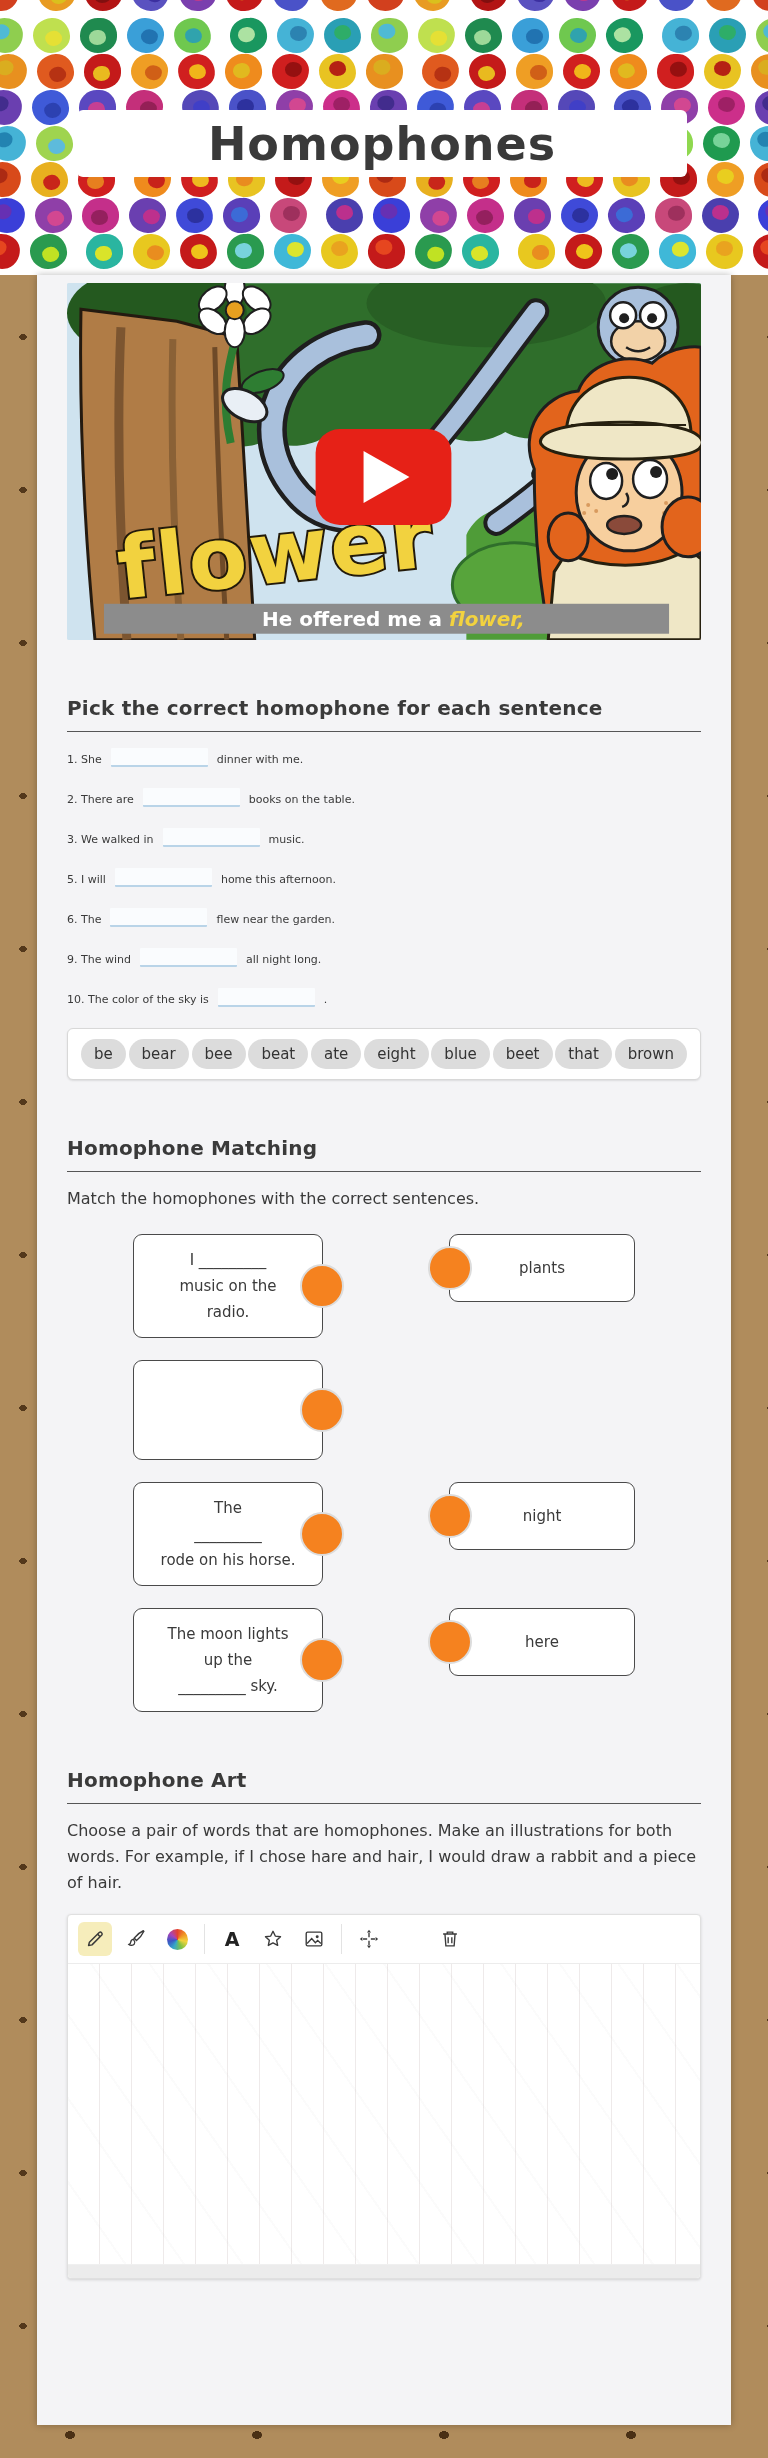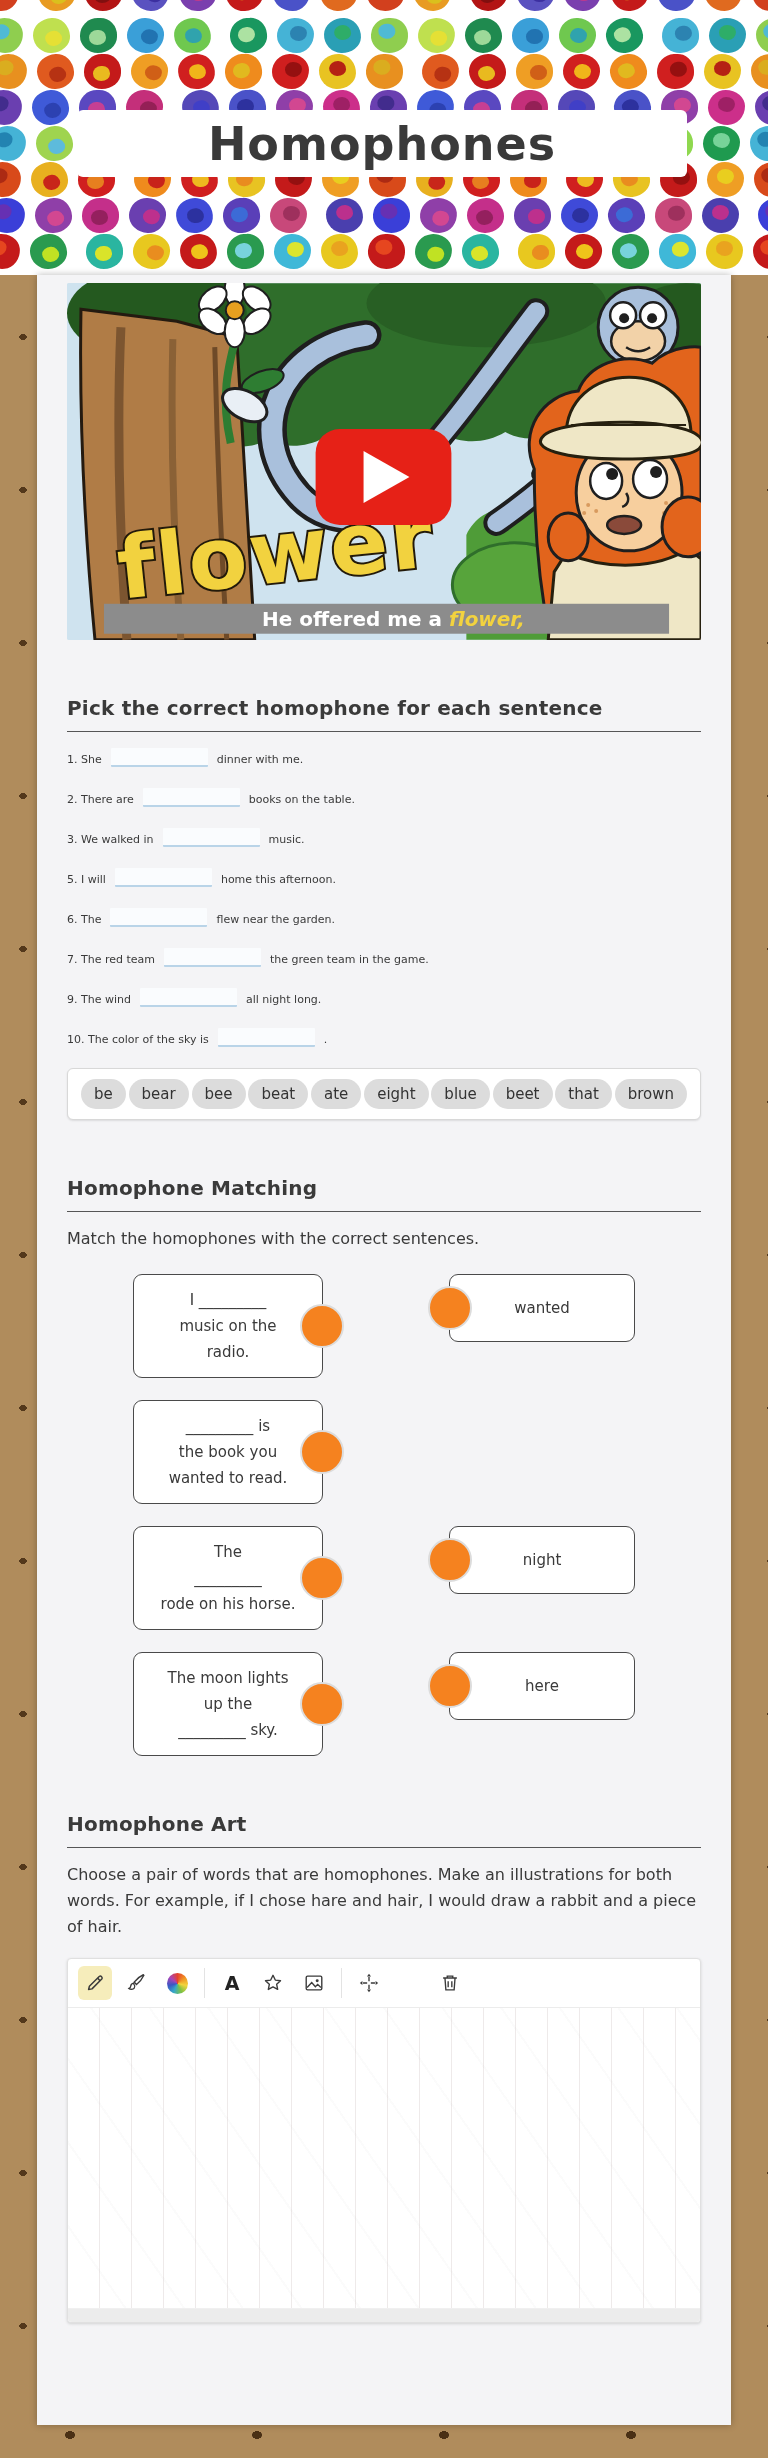--- a/index.html
+++ b/index.html
@@ -574,21 +574,20 @@
   </div>
 
   <h2 class="sec-title">Pick the correct homophone for each sentence</h2>
   <hr class="rule">
   <div class="sentence-list">
       <div class="sentence"><span>1. </span><span>She</span><span class="blank"></span><span>dinner with me.</span></div>
       <div class="sentence"><span>2. </span><span>There are</span><span class="blank"></span><span>books on the table.</span></div>
       <div class="sentence"><span>3. </span><span>We walked in</span><span class="blank"></span><span>music.</span></div>
       <div class="sentence"><span>5. </span><span>I will</span><span class="blank"></span><span>home this afternoon.</span></div>
       <div class="sentence"><span>6. </span><span>The</span><span class="blank"></span><span>flew near the garden.</span></div>
-      <div class="sentence"><span>7. </span><span>The red team</span><span class="blank"></span><span>the green team in the game.</span></div>
       <div class="sentence"><span>9. </span><span>The wind</span><span class="blank"></span><span>all night long.</span></div>
       <div class="sentence"><span>10. </span><span>The color of the sky is</span><span class="blank"></span><span>.</span></div>
     </div>
 
   <div class="word-bank">
       <span class="pill">be</span>
       <span class="pill">bear</span>
       <span class="pill">bee</span>
       <span class="pill">beat</span>
       <span class="pill">ate</span>
@@ -601,28 +600,26 @@
 
   <h2 class="sec-title">Homophone Matching</h2>
   <hr class="rule">
   <p class="instruction">Match the homophones with the correct sentences.</p>
   <div class="matching-pairs">
       <div class="match-row">
         <div class="match-card match-left"><span>I _________
 music on the
 radio.</span><span class="conn conn-r"></span></div>
         <div class="match-card match-right">
-          <span>wanted</span>
+          <span>plants</span>
           <span class="conn conn-l"></span>
         </div>
       </div>
       <div class="match-row">
-        <div class="match-card match-left"><span>_________ is
-the book you
-wanted to read.</span><span class="conn conn-r"></span></div>
+        <div class="match-card match-left"><span class="conn conn-r"></span></div>
       </div>
       <div class="match-row">
         <div class="match-card match-left"><span>The
 _________
 rode on his horse.</span><span class="conn conn-r"></span></div>
         <div class="match-card match-right">
           <span>night</span>
           <span class="conn conn-l"></span>
         </div>
       </div>

